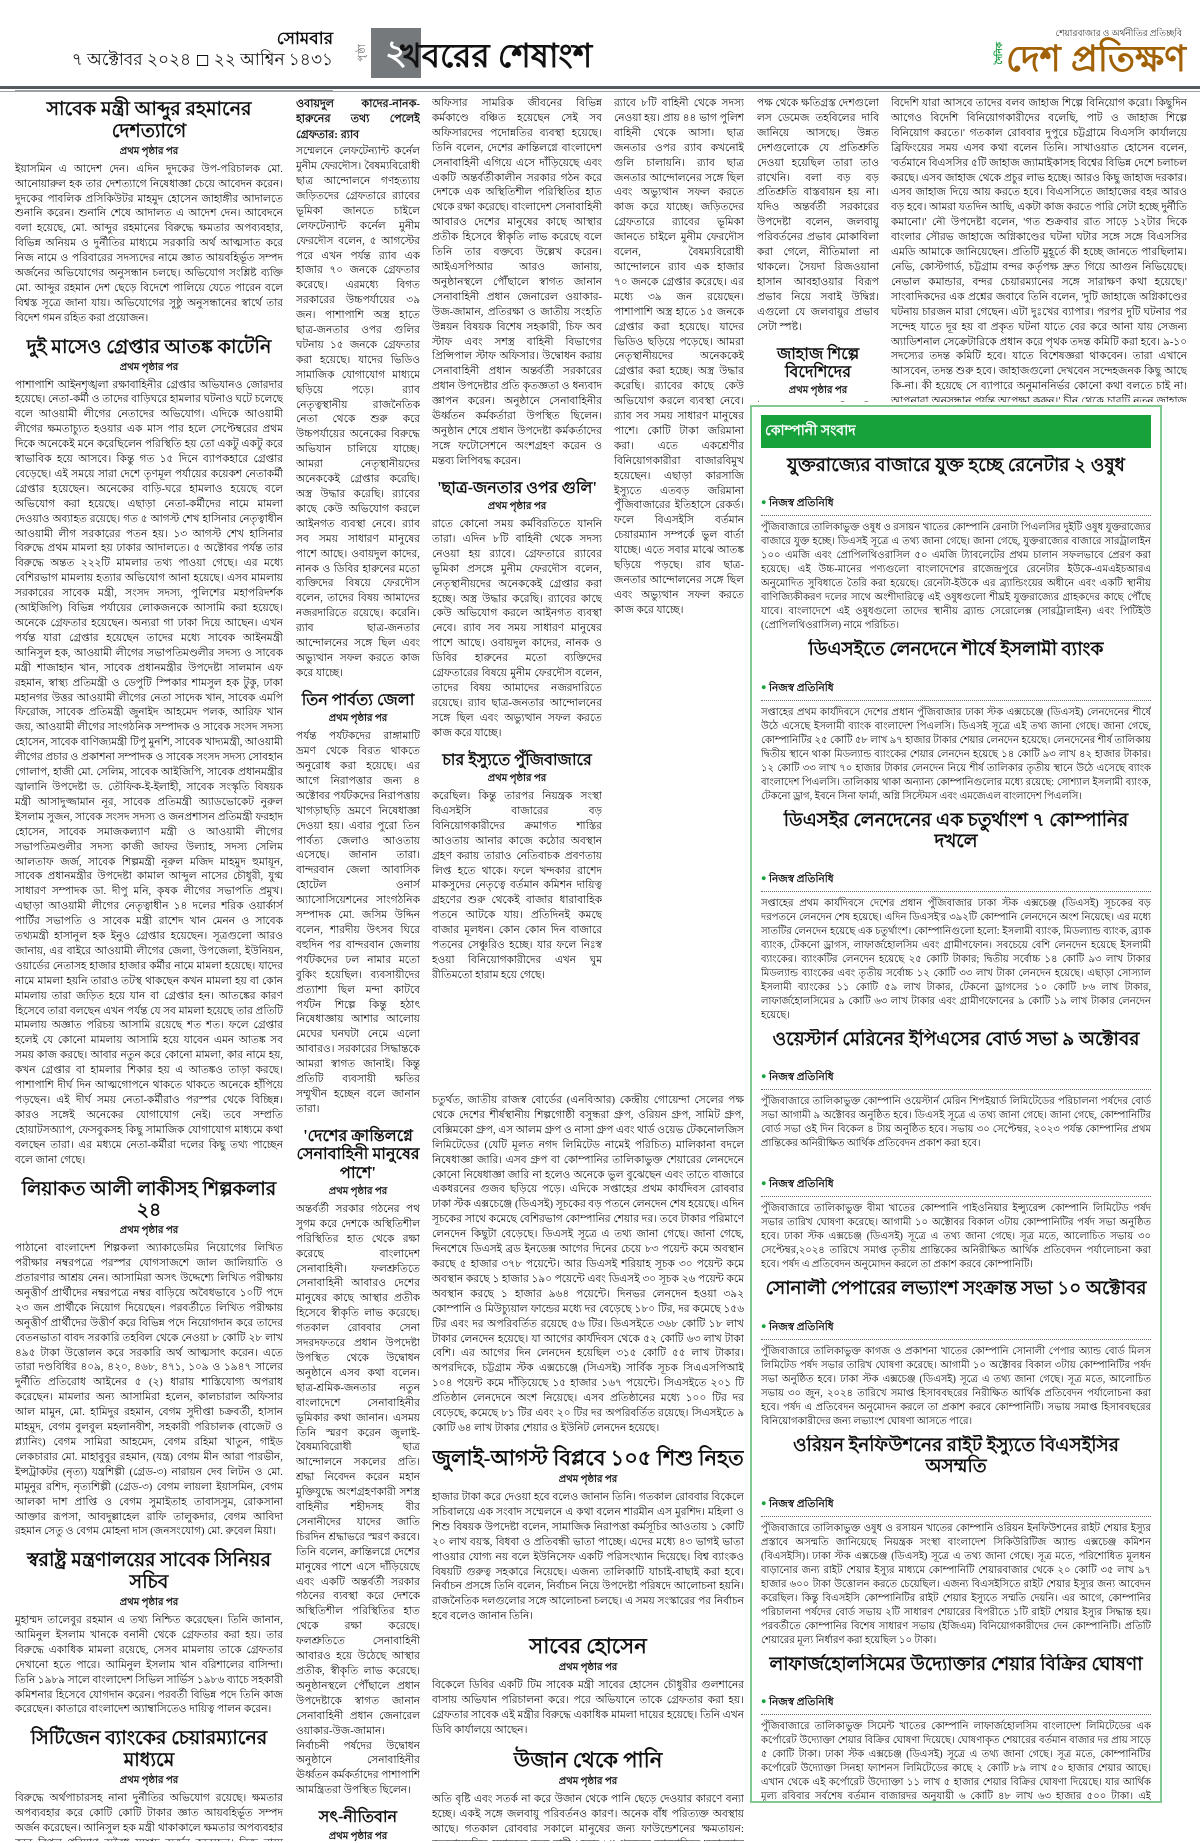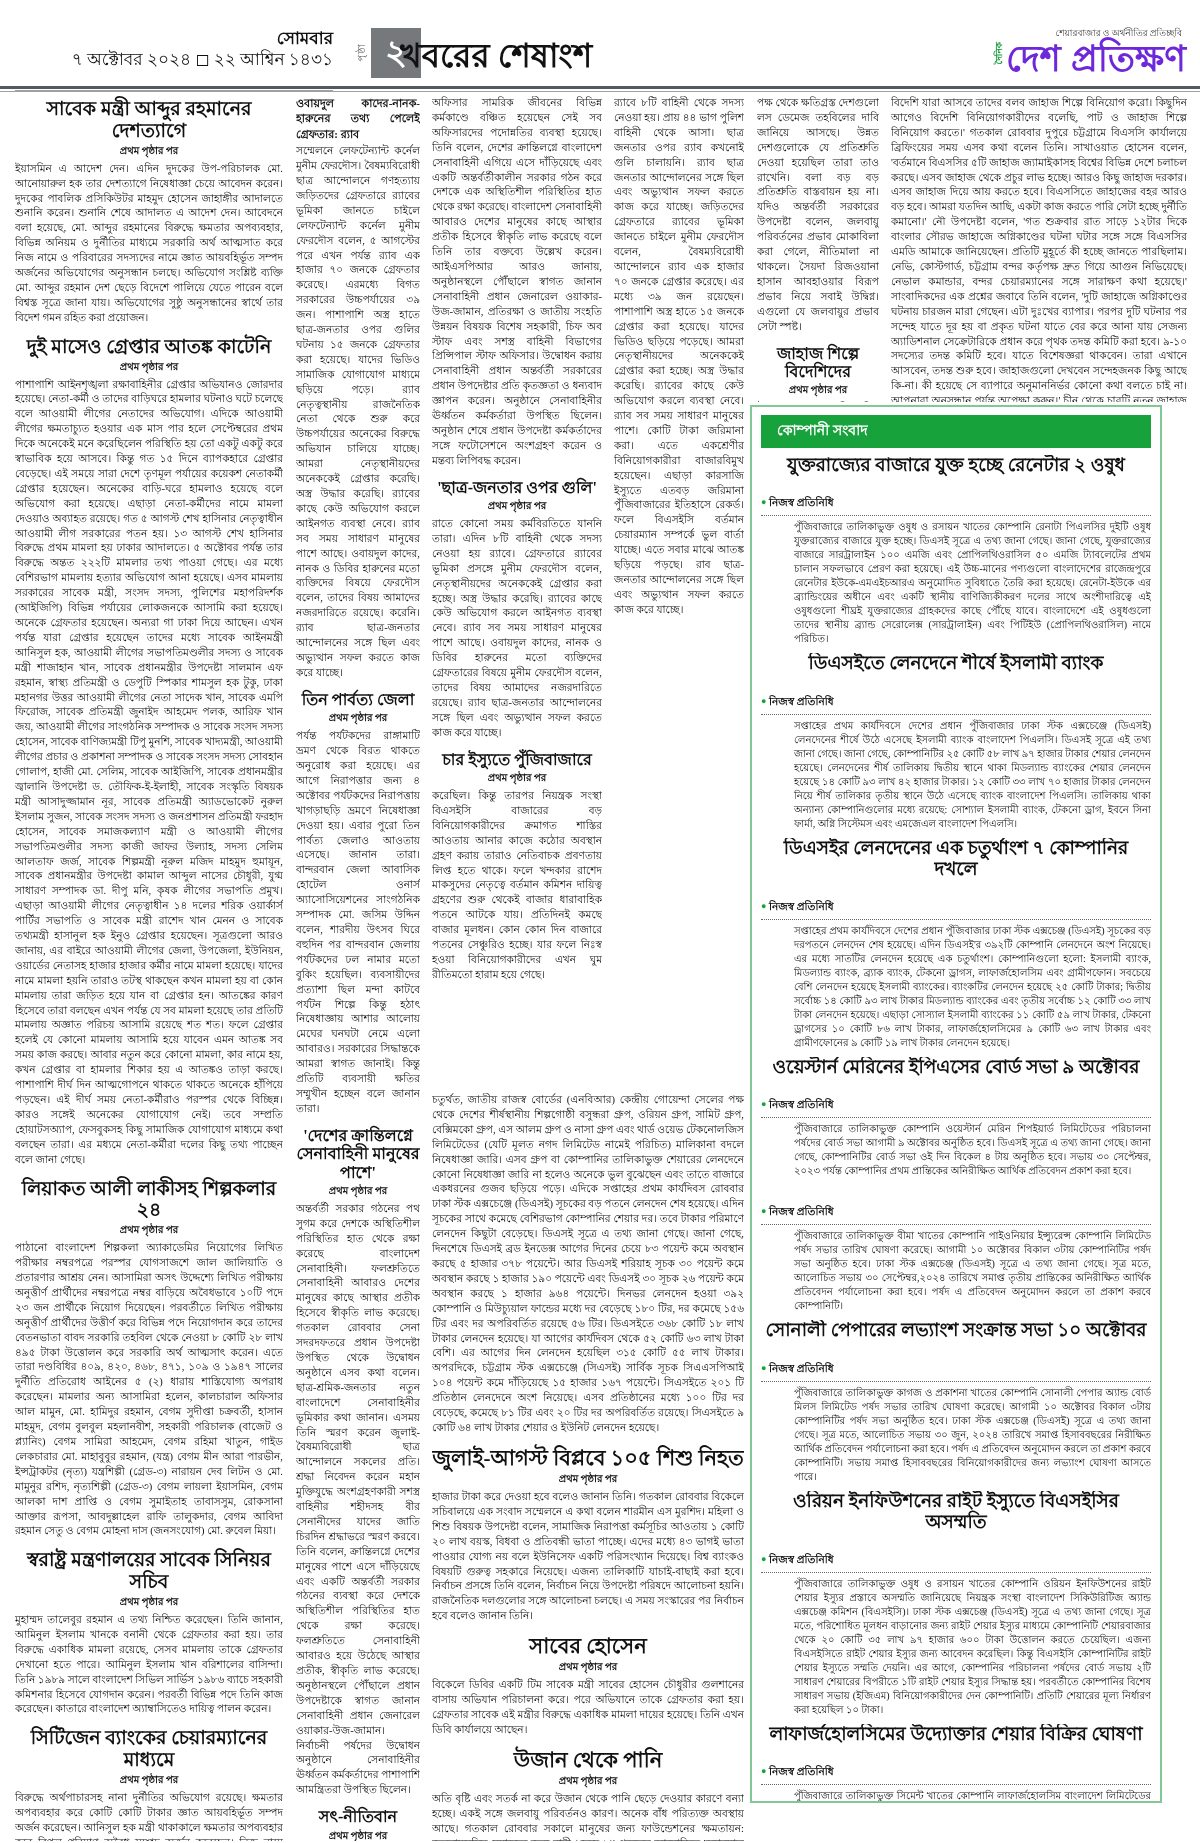--- a/index.html
+++ b/index.html
@@ -12,45 +12,45 @@
   .dateline{font-size:17px;line-height:1.3;}
   .pageunit{position:absolute;left:345px;top:2px;height:50px;}
   .pagelabel{position:absolute;left:0px;top:8px;font-size:10px;color:#555;transform:rotate(-90deg);transform-origin:center;width:34px;letter-spacing:1px;}
   .pagebox{position:absolute;left:26px;top:0px;width:50px;height:50px;background:#75797c;color:#fff;
            font-size:34px;font-weight:bold;text-align:center;line-height:50px;}
   .sectiontitle{position:absolute;left:400px;top:4px;font-size:33px;font-weight:bold;letter-spacing:0px;}
   .logo{position:absolute;right:14px;top:0px;text-align:right;}
   .logo .tagline{font-size:9px;color:#333;margin-bottom:0px;margin-right:4px;}
   .logo .brandrow{display:flex;align-items:flex-end;justify-content:flex-end;}
   .logo .daily{color:#149a3d;font-size:9px;font-weight:bold;transform:rotate(-90deg);transform-origin:center;width:14px;margin-bottom:12px;}
-  .logo .name{font-size:36px;font-weight:bold;color:#6d28d9;line-height:1.0;font-family:"Liberation Sans","DejaVu Sans",sans-serif;}
+  .logo .name{font-size:36px;font-weight:bold;color:#a16207;line-height:1.0;font-family:"Liberation Sans","DejaVu Sans",sans-serif;}
   .toprule{position:absolute;left:0;top:86px;width:1200px;height:3px;background:#55595c;}
   .toprule2{position:absolute;left:0;top:91px;width:1200px;height:1px;background:#9aa0a3;}
   
   .content{position:absolute;left:0;top:96px;width:1200px;height:1747px;}
   .ncol{position:absolute;overflow:hidden;}
   .article{margin-bottom:8px;overflow:hidden;}
   .art-head{font-weight:bold;text-align:center;line-height:1.15;margin:2px 0 1px 0;}
   .h-big{font-size:19px;font-family:Liberation Serif, serif;}
   .h-mid{font-size:16px;}
   .h-wide{font-size:21px;}
   .byline{font-size:10px;font-weight:bold;text-align:center;margin-bottom:2px;}
   .lead-bold{font-size:11px;font-weight:bold;text-align:justify;line-height:1.4;margin-bottom:2px;}
   .art-body{font-size:10.5px;line-height:1.42;text-align:justify;}
   
   .company-box{position:absolute;left:750px;top:309px;width:412px;height:1398px;border:2px solid #80c894;
                background:#fff;box-sizing:border-box;padding:8px 9px;overflow:hidden;}
-  .box-titlebar{background:#17a23c;color:#fff;font-weight:bold;font-size:14px;padding:4px 10px 5px 16px;
+  .box-titlebar{background:#17a23c;color:#fff;font-weight:bold;font-size:14px;padding:4px 10px 5px 4px;
                 font-family:"Liberation Sans","DejaVu Sans",sans-serif;}
   .box-article{margin-top:7px;overflow:hidden;}
   .box-head{font-weight:bold;font-size:18.5px;text-align:center;line-height:1.15;}
   .box-byline{font-size:10.5px;font-weight:bold;margin-top:19px;}
   .box-byline .bullet{color:#17a23c;font-size:9px;vertical-align:1px;}
   .dotted{border-top:1px dotted #666;margin:3px 0 4px 0;}
-  .box-body{font-size:10px;line-height:1.4;text-align:justify;margin-left:33px;}
+  .box-body{font-size:10px;line-height:1.4;text-align:justify;}
 </style>
 </head>
 <body>
 
 <div class="page">
 
   <div class="masthead">
     <div class="dateblock">
       <div class="day">সোমবার</div>
       <div class="dateline">৭ অক্টোবর ২০২৪ ◻ ২২ আশ্বিন ১৪৩১</div>

